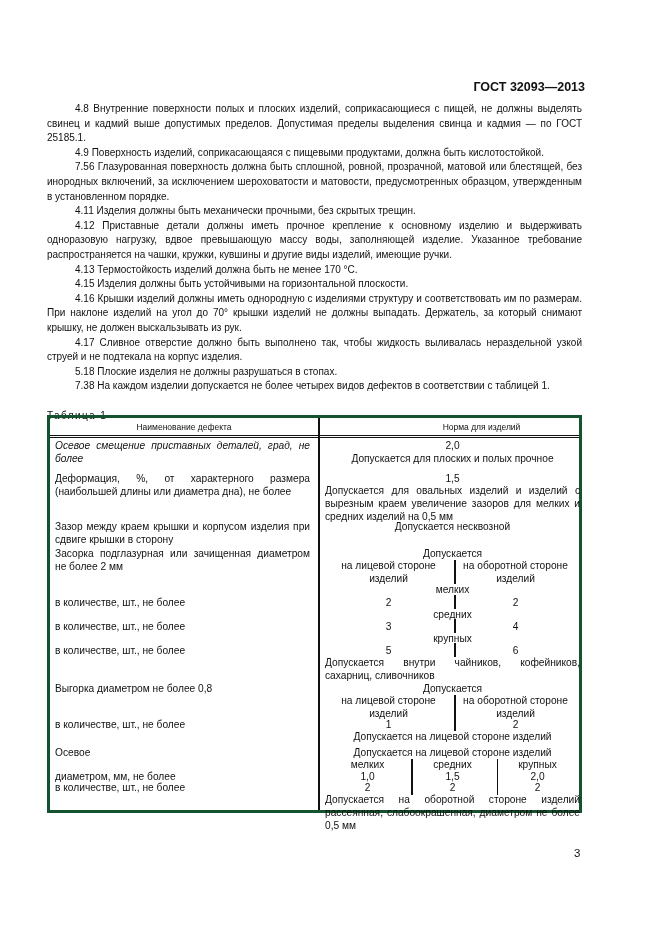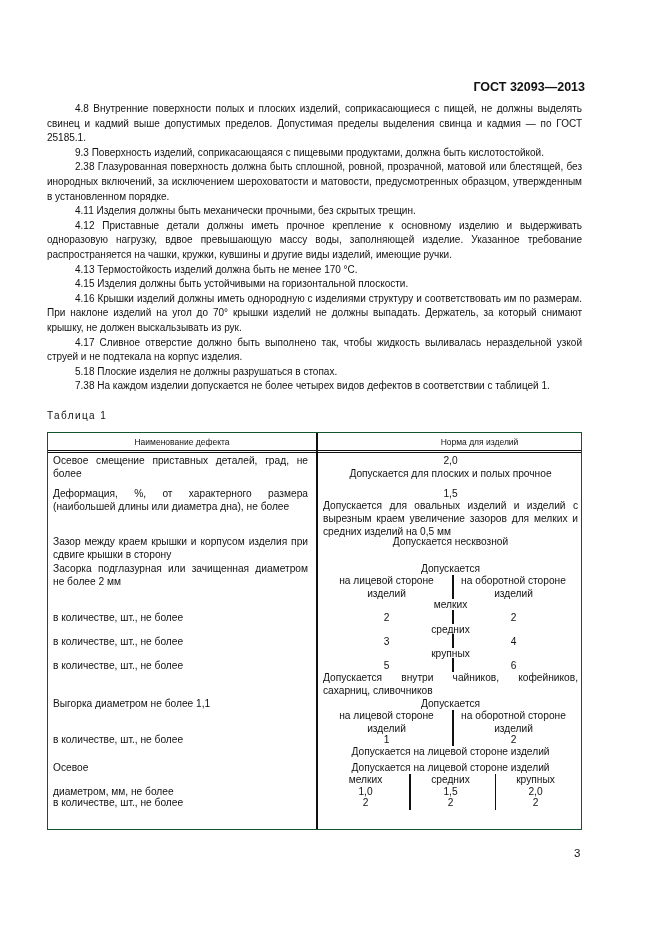--- a/index.html
+++ b/index.html
@@ -3,22 +3,22 @@
 <meta charset="utf-8">
 <style>
   html, body { margin:0; padding:0; background:#fff; }
   body { width:661px; height:935px; position:relative; overflow:hidden;
          font-family:"Liberation Sans", sans-serif; color:#111; }
   .hdr { position:absolute; top:80px; right:76px; font-weight:bold; font-size:12.5px; }
   .body-text { position:absolute; left:47px; top:102px; width:535px;
                font-size:10px; line-height:14.6px; text-align:justify; }
   .body-text p { margin:0; text-indent:28px; }
   .tcap { position:absolute; left:47px; top:410px; font-size:10px; letter-spacing:1.4px; }
-  .tbl { position:absolute; left:47px; top:432px; width:535px; height:398px;
-         border:1px solid #14532d; box-sizing:border-box; font-size:10.2px; line-height:12.8px; }
+  .tbl { position:absolute; left:47px; top:415px; width:535px; height:398px;
+         border:3px solid #14532d; box-sizing:border-box; font-size:10.2px; line-height:12.8px; }
   .vdiv { position:absolute; left:268px; top:0; bottom:0; border-left:2px solid #111; }
   .hline { position:absolute; left:0; right:0; top:17px; border-top:1px solid #111; }
   .hline2 { position:absolute; left:0; right:0; top:19px; border-top:1px solid #111; }
   .th { position:absolute; top:3px; font-size:8.5px; text-align:center; }
   .c1 { position:absolute; left:5px; width:255px; text-align:justify; }
   .c2 { position:absolute; left:275px; width:255px; }
   .ctr { text-align:center; }
   .just { text-align:justify; }
   .sub2 { position:absolute; display:flex; }
   .sub2 span { display:block; text-align:center; }
@@ -26,42 +26,42 @@
   .vthin { position:absolute; border-left:1px solid #111; }
   .pgno { position:absolute; left:574px; top:847px; font-size:11.5px; }
 </style>
 </head>
 <body>
 
 <div class="hdr">ГОСТ 32093—2013</div>
 
 <div class="body-text">
   <p>4.8 Внутренние поверхности полых и плоских изделий, соприкасающиеся с пищей, не должны выделять свинец и кадмий выше допустимых пределов. Допустимая пределы выделения свинца и кадмия — по ГОСТ 25185.1.</p>
-  <p>9.3 Поверхность изделий, соприкасающаяся с пищевыми продуктами, должна быть кислотостойкой.</p>
-  <p>2.38 Глазурованная поверхность должна быть сплошной, ровной, прозрачной, матовой или блестящей, без инородных включений, за исключением шероховатости и матовости, предусмотренных образцом, утвержденным в установленном порядке.</p>
+  <p>4.9 Поверхность изделий, соприкасающаяся с пищевыми продуктами, должна быть кислотостойкой.</p>
+  <p>7.56 Глазурованная поверхность должна быть сплошной, ровной, прозрачной, матовой или блестящей, без инородных включений, за исключением шероховатости и матовости, предусмотренных образцом, утвержденным в установленном порядке.</p>
   <p>4.11 Изделия должны быть механически прочными, без скрытых трещин.</p>
   <p>4.12 Приставные детали должны иметь прочное крепление к основному изделию и выдерживать одноразовую нагрузку, вдвое превышающую массу воды, заполняющей изделие. Указанное требование распространяется на чашки, кружки, кувшины и другие виды изделий, имеющие ручки.</p>
   <p>4.13 Термостойкость изделий должна быть не менее 170 °С.</p>
   <p>4.15 Изделия должны быть устойчивыми на горизонтальной плоскости.</p>
   <p>4.16 Крышки изделий должны иметь однородную с изделиями структуру и соответствовать им по размерам. При наклоне изделий на угол до 70° крышки изделий не должны выпадать. Держатель, за который снимают крышку, не должен выскальзывать из рук.</p>
   <p>4.17 Сливное отверстие должно быть выполнено так, чтобы жидкость выливалась нераздельной узкой струей и не подтекала на корпус изделия.</p>
   <p>5.18 Плоские изделия не должны разрушаться в стопах.</p>
   <p>7.38 На каждом изделии допускается не более четырех видов дефектов в соответствии с таблицей 1.</p>
 </div>
 
 <div class="tcap">Таблица 1</div>
 
 <div class="tbl">
   <div class="vdiv"></div>
   <div class="hline"></div>
   <div class="hline2"></div>
   <div class="th" style="left:0;width:268px;">Наименование дефекта</div>
   <div class="th" style="left:270px;width:263px;margin-left:30px;">Норма для изделий</div>
 
-  <div class="c1" style="top:22px;">Осевое смещение приставных деталей, град, не более</div>
+  <div class="c1" style="top:22px;font-style:italic;">Осевое смещение приставных деталей, град, не более</div>
   <div class="c2 ctr" style="top:22px;">2,0</div>
   <div class="c2 ctr" style="top:35px;">Допускается для плоских и полых прочное</div>
 
   <div class="c1" style="top:55px;">Деформация, %, от характерного размера (наибольшей длины или диаметра дна), не более</div>
   <div class="c2 ctr" style="top:55px;">1,5</div>
   <div class="c2 just" style="top:67px;">Допускается для овальных изделий и изделий с вырезным краем увеличение зазоров для мелких и средних изделий на 0,5 мм</div>
 
   <div class="c1" style="top:103px;">Зазор между краем крышки и корпусом изделия при сдвиге крышки в сторону</div>
   <div class="c2 ctr" style="top:103px;">Допускается несквозной</div>
 
@@ -96,21 +96,21 @@
   <div class="c1" style="top:227px;">в количестве, шт., не более</div>
   <div class="c2" style="top:227px;">
       <div class="sub2" style="left:0;width:255px;">
     <span style="width:127px;">5</span>
     <span style="width:127px;">6</span>
   </div>
     </div>
   <div class="vbar" style="left:404px;top:225px;height:14px;"></div>
   <div class="c2 just" style="top:239px;">Допускается внутри чайников, кофейников, сахарниц, сливочников</div>
 
-  <div class="c1" style="top:265px;">Выгорка диаметром не более 1,1</div>
+  <div class="c1" style="top:265px;">Выгорка диаметром не более 0,8</div>
   <div class="c2 ctr" style="top:265px;">Допускается</div>
   <div class="c2" style="top:277px;">
       <div class="sub2" style="left:0;width:255px;">
     <span style="width:127px;">на лицевой стороне изделий</span>
     <span style="width:127px;">на оборотной стороне изделий</span>
   </div>
     </div>
   <div class="c1" style="top:301px;">в количестве, шт., не более</div>
   <div class="c2" style="top:301px;">
       <div class="sub2" style="left:0;width:255px;">
@@ -141,15 +141,16 @@
   <div class="c1" style="top:364px;">в количестве, шт., не более</div>
   <div class="c2" style="top:364px;">
       <div class="sub2" style="left:0;width:255px;">
     <span style="width:85px;">2</span>
     <span style="width:85px;">2</span>
     <span style="width:85px;">2</span>
   </div>
     </div>
   <div class="vbar" style="left:361px;top:341px;height:36px;"></div>
   <div class="vthin" style="left:447px;top:341px;height:36px;"></div>
+  <div class="c2 just" style="top:376px;">Допускается на оборотной стороне изделий рассеянная, слабоокрашенная, диаметром не более 0,5 мм</div>
 </div>
 
 <div class="pgno">3</div>
 
 </body></html>

